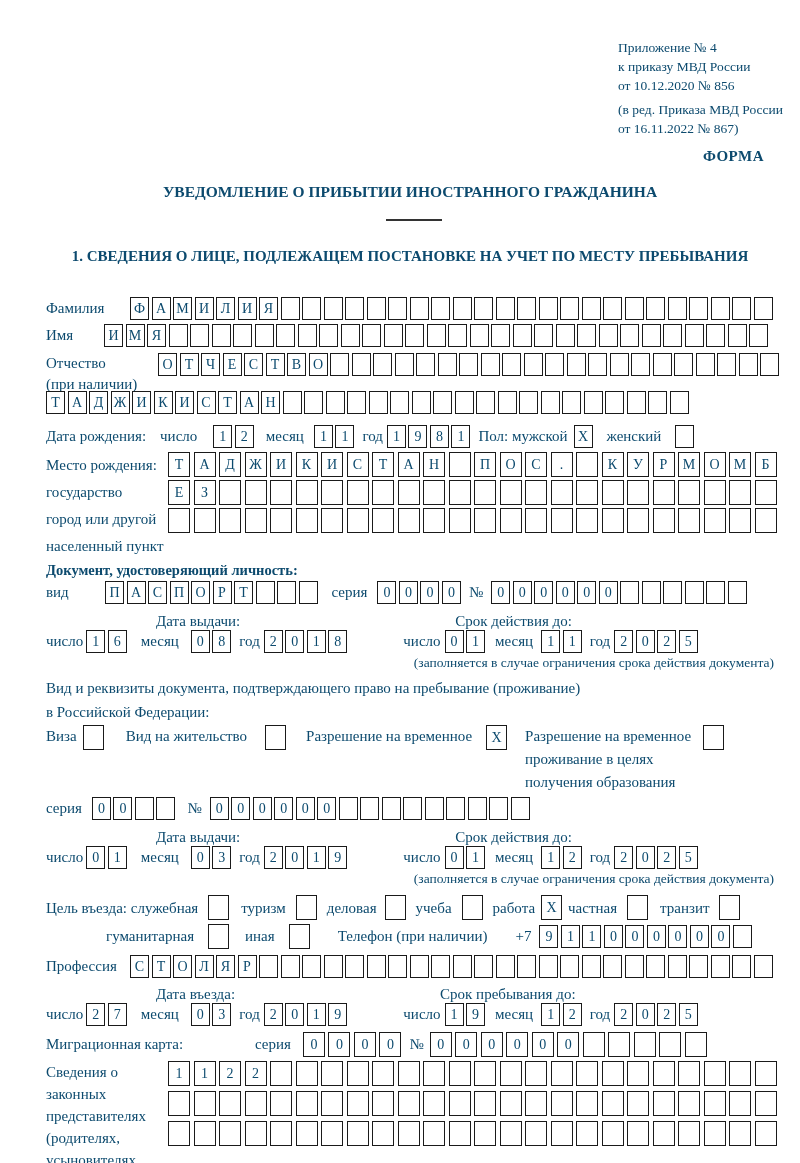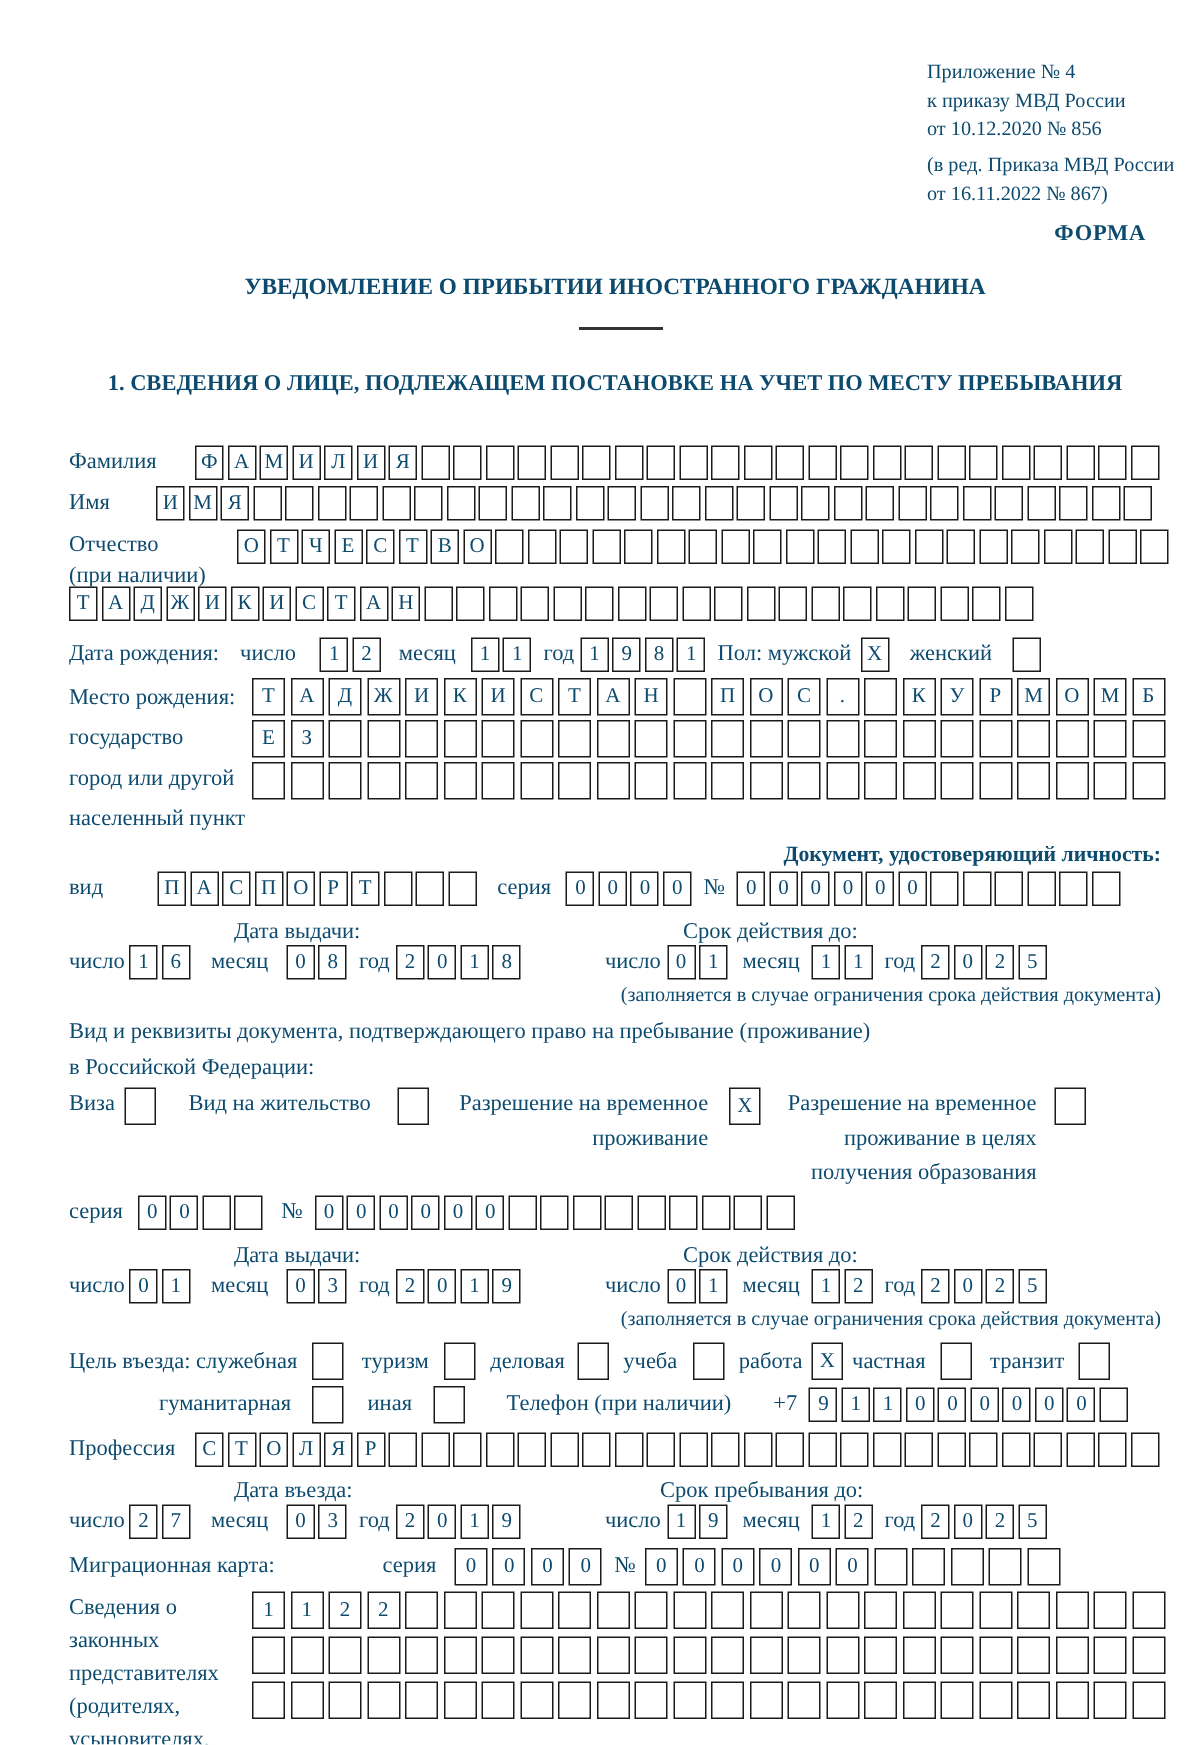--- a/index.html
+++ b/index.html
@@ -24,21 +24,21 @@
   .cell {
     width:19px; height:23px; border:1.6px solid #1a1a1a; background:#fff;
     display:flex; align-items:center; justify-content:center;
     font-size:14px; flex:none;
   }
   .wcells { gap:3.5px; }
   .wcells .cell { width:22px; height:25px; }
   .cb .cell { width:21px; height:25px; }
   .dstack { row-gap:3px; display:flex; flex-direction:column; }
   .note { font-size:13.5px; line-height:18px; }
-  .ctr { text-align:right; }
+  .ctr { text-align:left; }
   .bold { font-weight:bold; }
 </style>
 </head>
 <body>
 
 <div class="page">
 
   <div class="appendix">
     <span>Приложение № 4</span>
     <span>к приказу МВД России</span>
@@ -413,21 +413,20 @@
     <span class="lbl">Виза</span>
     <span class="cells cb" style="margin-left:6px">
         <span class="cell"></span>
       </span>
     <span class="lbl" style="margin-left:22px">Вид на жительство</span>
     <span class="cells cb" style="margin-left:18px">
         <span class="cell"></span>
       </span>
     <span class="lblcol ctr" style="margin-left:20px; line-height:23px;">
       <span>Разрешение на временное</span>
-      <span>проживание</span>
     </span>
     <span class="cells cb" style="margin-left:14px">
         <span class="cell">X</span>
       </span>
     <span class="lblcol ctr" style="margin-left:18px; line-height:23px;">
       <span>Разрешение на временное</span>
       <span>проживание в целях</span>
       <span>получения образования</span>
     </span>
     <span class="cells cb" style="margin-left:12px">

